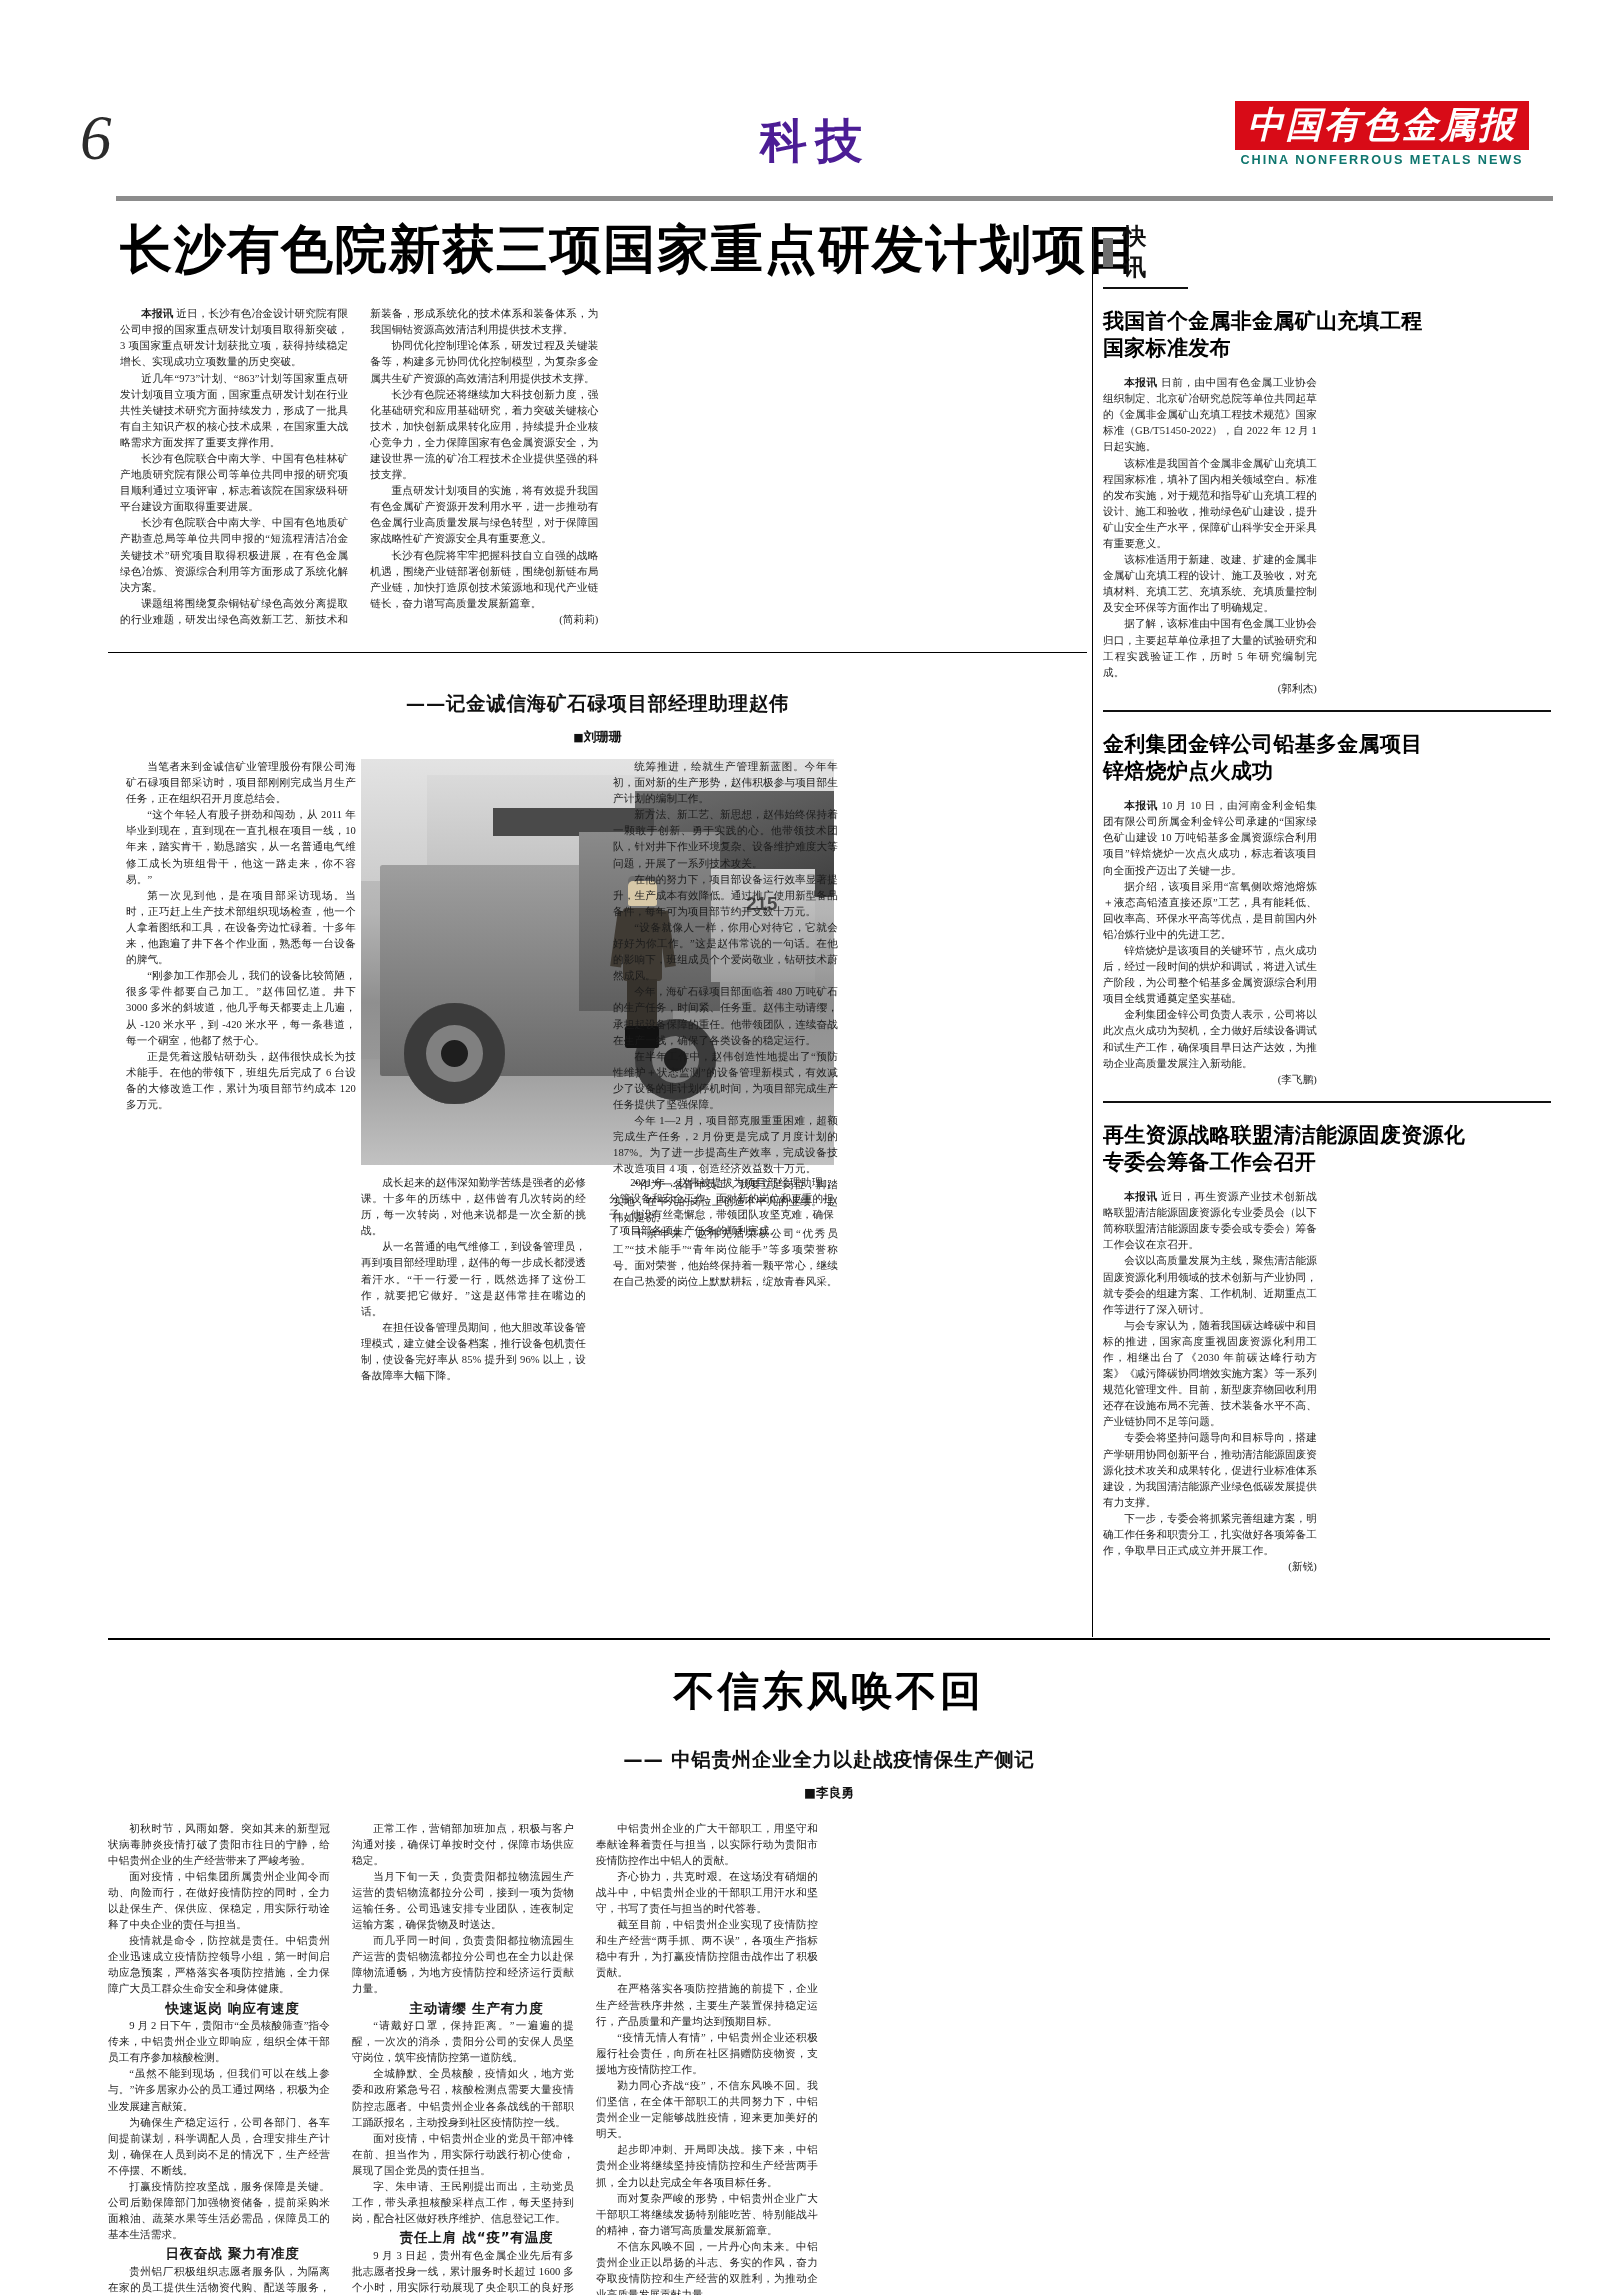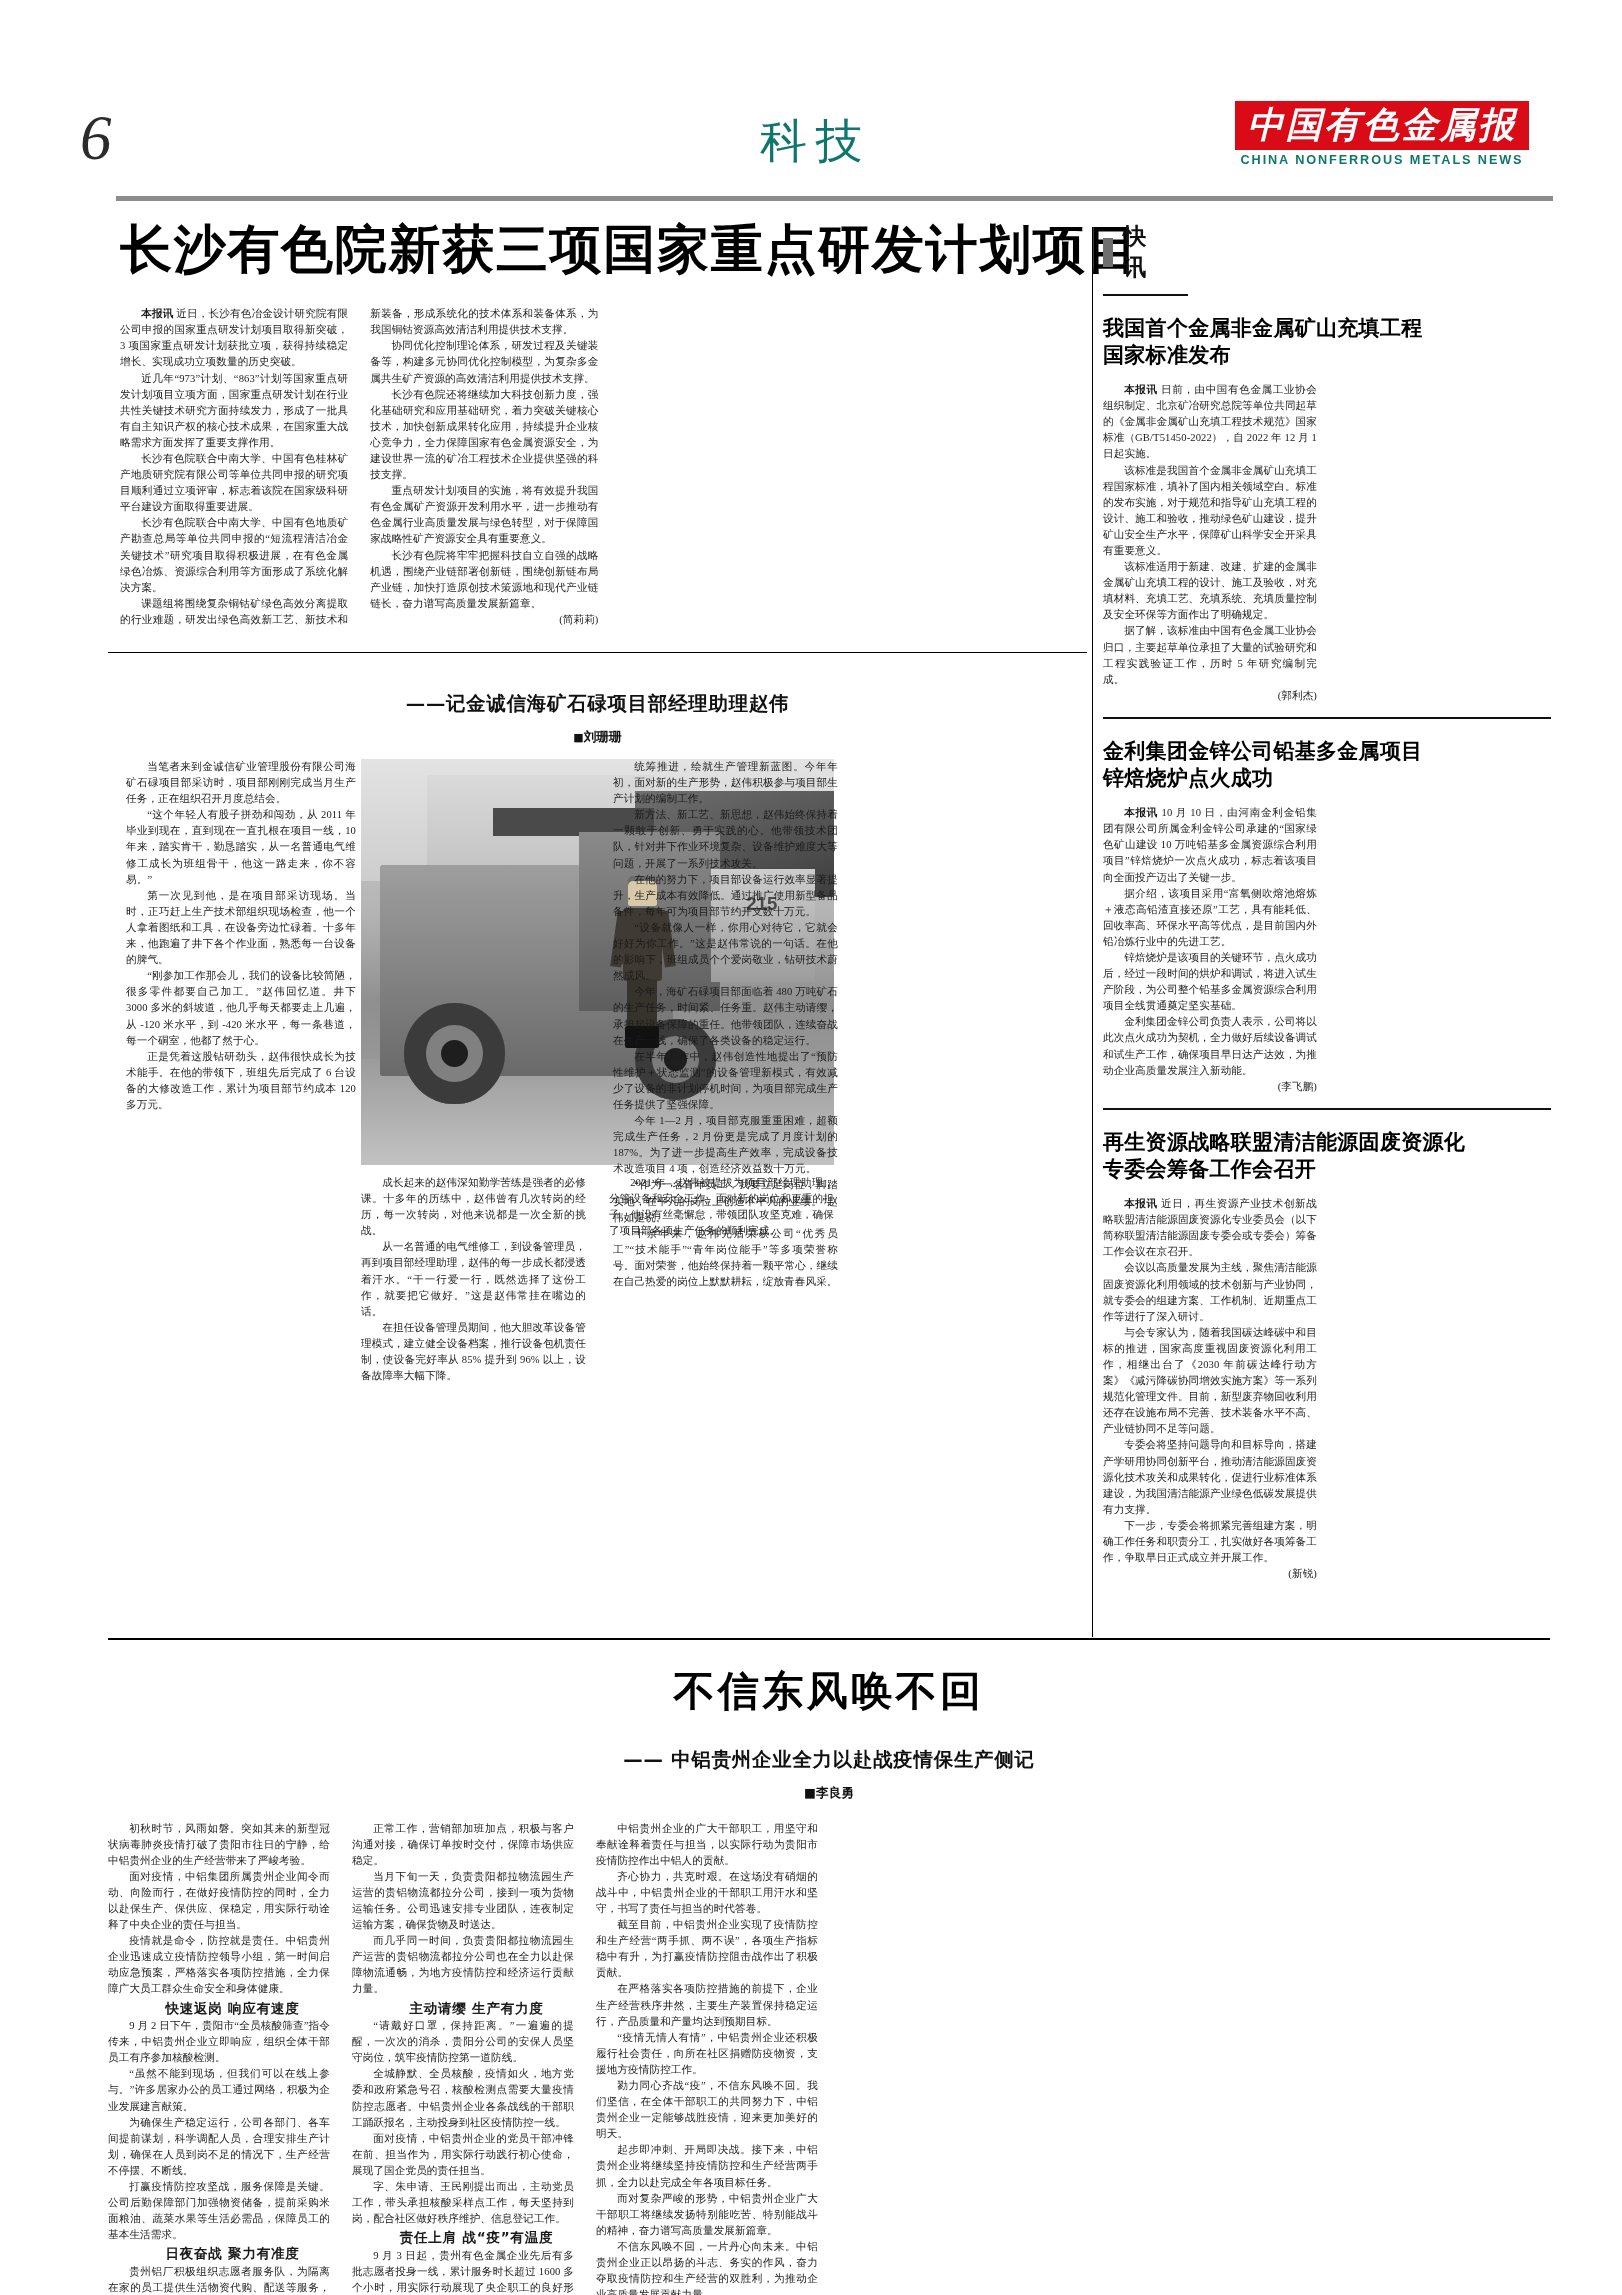--- a/index.html
+++ b/index.html
@@ -69,23 +69,23 @@
   }
   .folio-email .underline { border-bottom: 1.3px solid #222; padding-bottom: 0.8px;}
 
   .section-title {
     position: absolute;
     left: 50%;
     transform: translateX(-50%);
     top: 8.5px;
     font-family: "DejaVu Serif", serif;
     font-size: 47px;
-    font-weight: 400;
+    font-weight: 700;
     letter-spacing: 8.5px;
-    color: #0f766e;
+    color: #4c1d95;
   }
 
   .logo-block {
     position: absolute;
     right: 0; top: 0;
     width: 338px;
     text-align: center;
   }
   .logo-red {
     display: inline-block;
@@ -165,21 +165,21 @@
     position: absolute;
     left: 1103px; top: 221px;
     width: 448px;
   }
   .kx-head {
     display: flex;
     align-items: center;
     gap: 10px;
     border-bottom: 2.5px solid #111;
     width: 85px;
-    padding-bottom: 11px;
+    padding-bottom: 4px;
   }
   .kx-bar { width: 11px; height: 29px; background: #6f6f6f; }
   .kx-text {
     font-family: "DejaVu Serif", serif;
     font-size: 23px;
     font-weight: 700;
     letter-spacing: 5px;
   }
   .sb-item { margin-top: 18.6px; }
   .sb-title {

